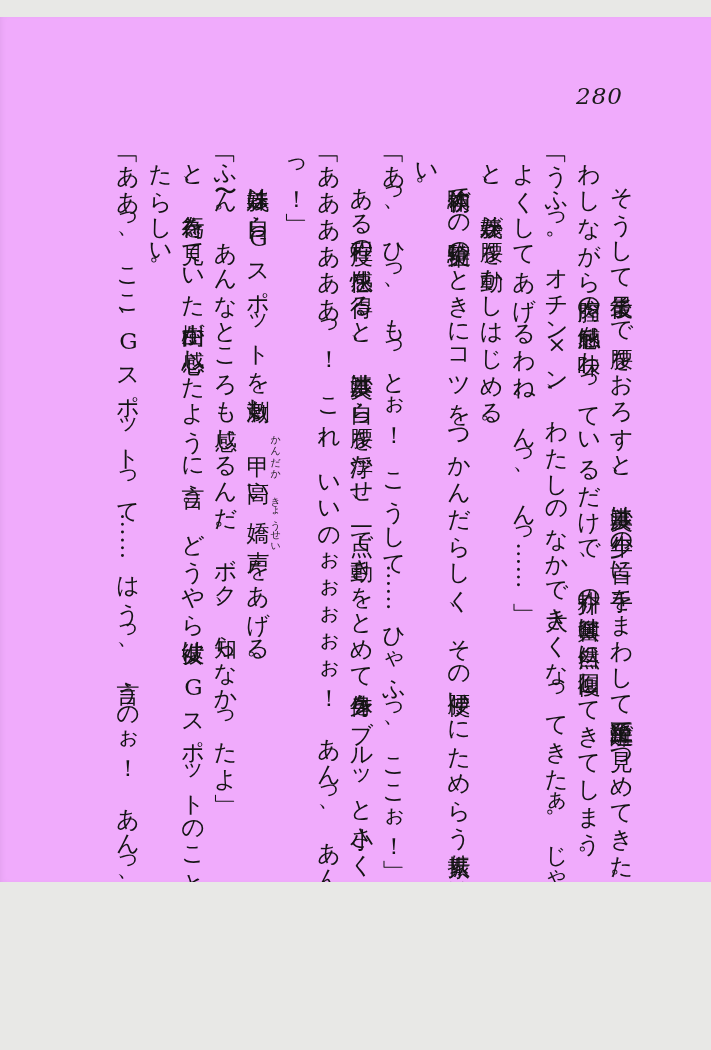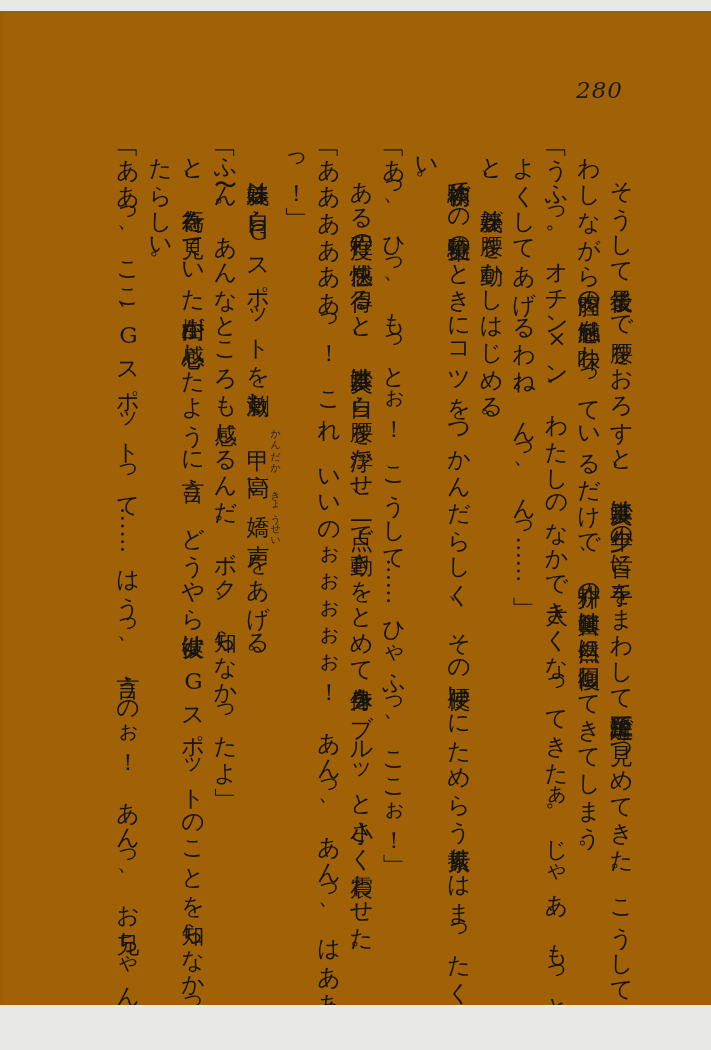--- a/index.html
+++ b/index.html
@@ -3,23 +3,23 @@
 <meta charset="utf-8">
 <style>
   html, body {
     margin: 0;
     padding: 0;
     background: #e8e8e6;
   }
   .page {
     position: relative;
     width: 711px;
-    height: 994px;
-    margin: 11px auto;
-    background: #a16207;
+    height: 865px;
+    margin: 17px auto;
+    background: #f0abfc;
     overflow: hidden;
     font-family: "DejaVu Serif", "Liberation Serif", serif;
     color: #141414;
     box-shadow: inset 4px 0 10px -6px rgba(0,0,0,0.12);
   }
   .page-number {
     position: absolute;
     top: 66px;
     left: 576px;
     font-size: 23px;

